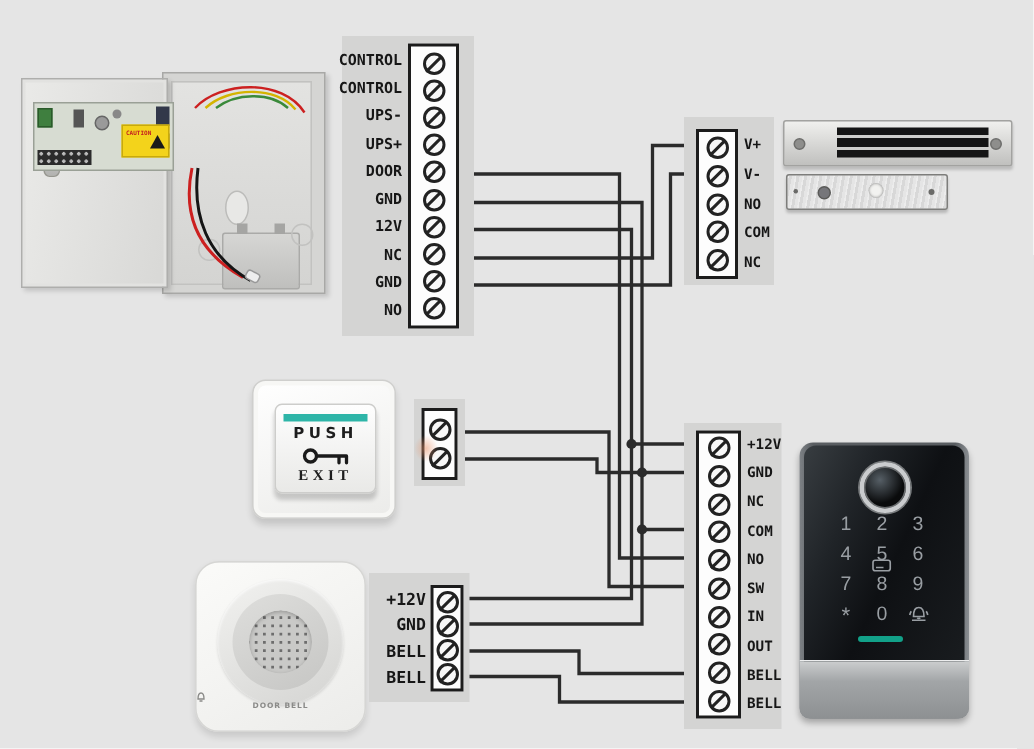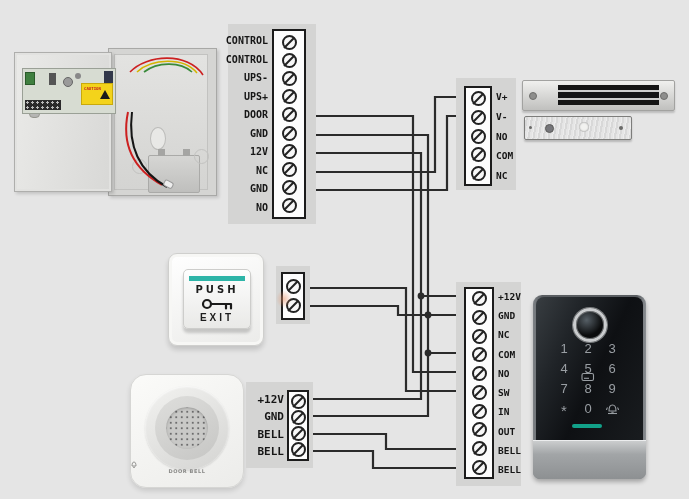--- a/index.html
+++ b/index.html
@@ -83,21 +83,21 @@
               background:linear-gradient(160deg,#ffffff,#ebebe9);border:1px solid #cfcfcd;border-radius:9px;
               box-shadow:inset 0 0 0 3px #f7f7f5, 0 4px 5px rgba(0,0,0,.14);}
   .exit-inner{position:absolute;left:14px;top:15px;width:66px;height:58px;border-radius:5px;
               background:linear-gradient(#fefefe,#e9e9e7);border:1px solid #cdcdcb;
               box-shadow:0 4px 3px rgba(0,0,0,.18);}
   .exit-stripe{position:absolute;left:5px;top:6px;right:5px;height:5px;background:#2eb5a8;}
   .exit-door{position:absolute;left:0;right:0;top:14px;text-align:center;font-size:10px;font-weight:bold;
              letter-spacing:3px;color:#1d1d1d;font-family:"DejaVu Sans",sans-serif;}
   .exit-key{position:absolute;left:17px;top:27px;}
   .exit-exit{position:absolute;left:0;right:0;top:42px;text-align:center;font-size:10px;font-weight:bold;
-             letter-spacing:3px;color:#1d1d1d;font-family:Liberation Sans, sans-serif;}
+             letter-spacing:3px;color:#1d1d1d;font-family:Liberation Serif, serif;}
   .exit-smudge{position:absolute;left:276px;top:290px;width:16px;height:18px;z-index:4;border-radius:50%;
                background:radial-gradient(rgba(235,150,110,.55),rgba(235,150,110,0) 70%);}
 
   
   .bell-dev{position:absolute;left:130px;top:374px;width:112px;height:112px;z-index:2;border-radius:16px;
             background:linear-gradient(150deg,#fbfbf9,#ececea);border:1px solid #d6d6d4;
             box-shadow:0 3px 5px rgba(0,0,0,.12);}
   .bell-ring{position:absolute;left:14px;top:11px;width:84px;height:84px;border-radius:50%;
              background:linear-gradient(150deg,#f2f2f0,#d4d4d2);box-shadow:inset 0 1px 2px rgba(255,255,255,.8),0 1px 2px rgba(0,0,0,.12);}
   .bell-mid{position:absolute;left:10px;top:10px;width:64px;height:64px;border-radius:50%;

